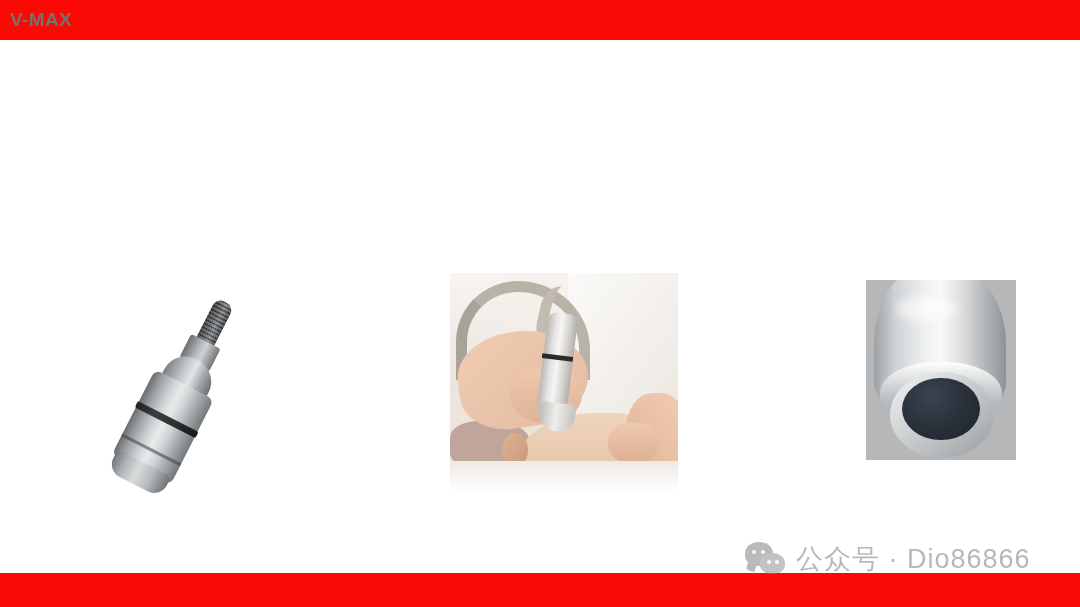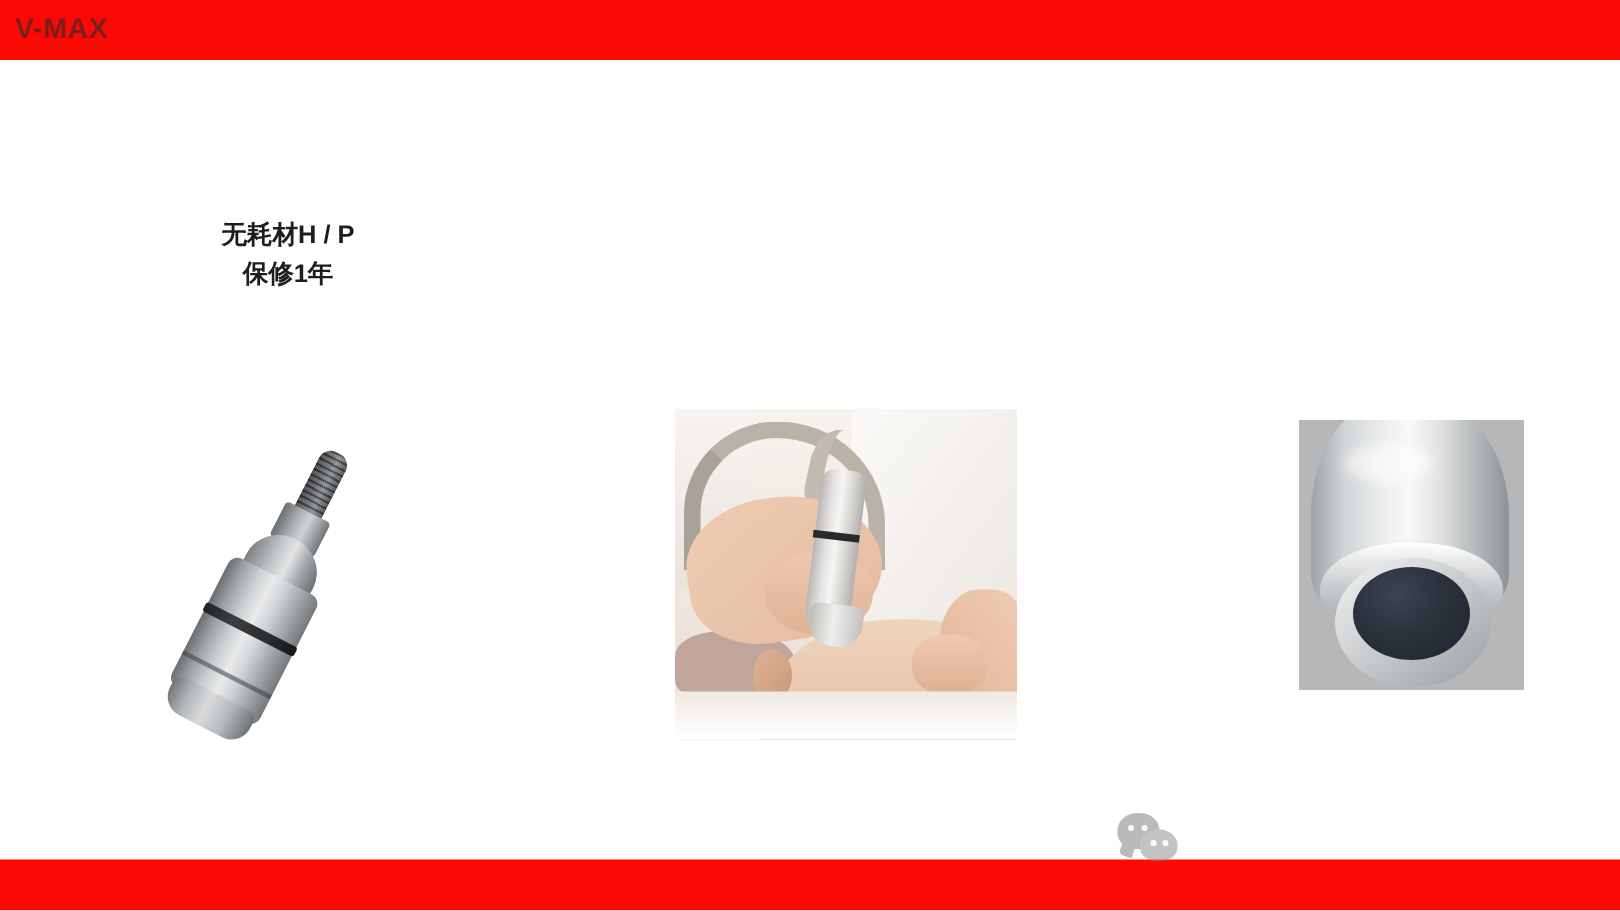--- a/index.html
+++ b/index.html
@@ -22,21 +22,21 @@
     width: 1080px;
     height: 40px;
     background: #fb0a05;
   }
   .header-title {
     position: absolute;
     left: 10px; top: 9px;
     font-size: 19px;
     font-weight: 600;
     letter-spacing: 0.4px;
-    color: #7f1d1d;
+    color: #737373;
     line-height: 22px;
     white-space: nowrap;
   }
 
   
   .footer-bar {
     position: absolute;
     left: 0; top: 573px;
     width: 1080px;
     height: 34px;
@@ -355,22 +355,20 @@
   }
 </style>
 </head>
 <body>
 
 <div class="header-bar"></div>
 <div class="header-title">V-MAX</div>
 
 <div class="slide">
 
-  <div class="caption caption-1">无耗材H / P
-保修1年</div>
 
   <div class="panel1">
     <div class="hp-wrap">
       <div class="hp-cable"></div>
       <div class="hp-neck"></div>
       <div class="hp-shoulder"></div>
       <div class="hp-body"></div>
       <div class="hp-ring"></div>
       <div class="hp-ring2"></div>
       <div class="hp-tip"></div>
@@ -410,13 +408,14 @@
 
 <div class="watermark">
   <div class="wechat-icon">
     <div class="bub-a"></div>
     <div class="eye-a1"></div>
     <div class="eye-a2"></div>
     <div class="bub-b"></div>
     <div class="eye-b1"></div>
     <div class="eye-b2"></div>
   </div>
+  <div class="watermark-text">公众号 · Dio86866</div>
 </div>
 
 </body></html>

